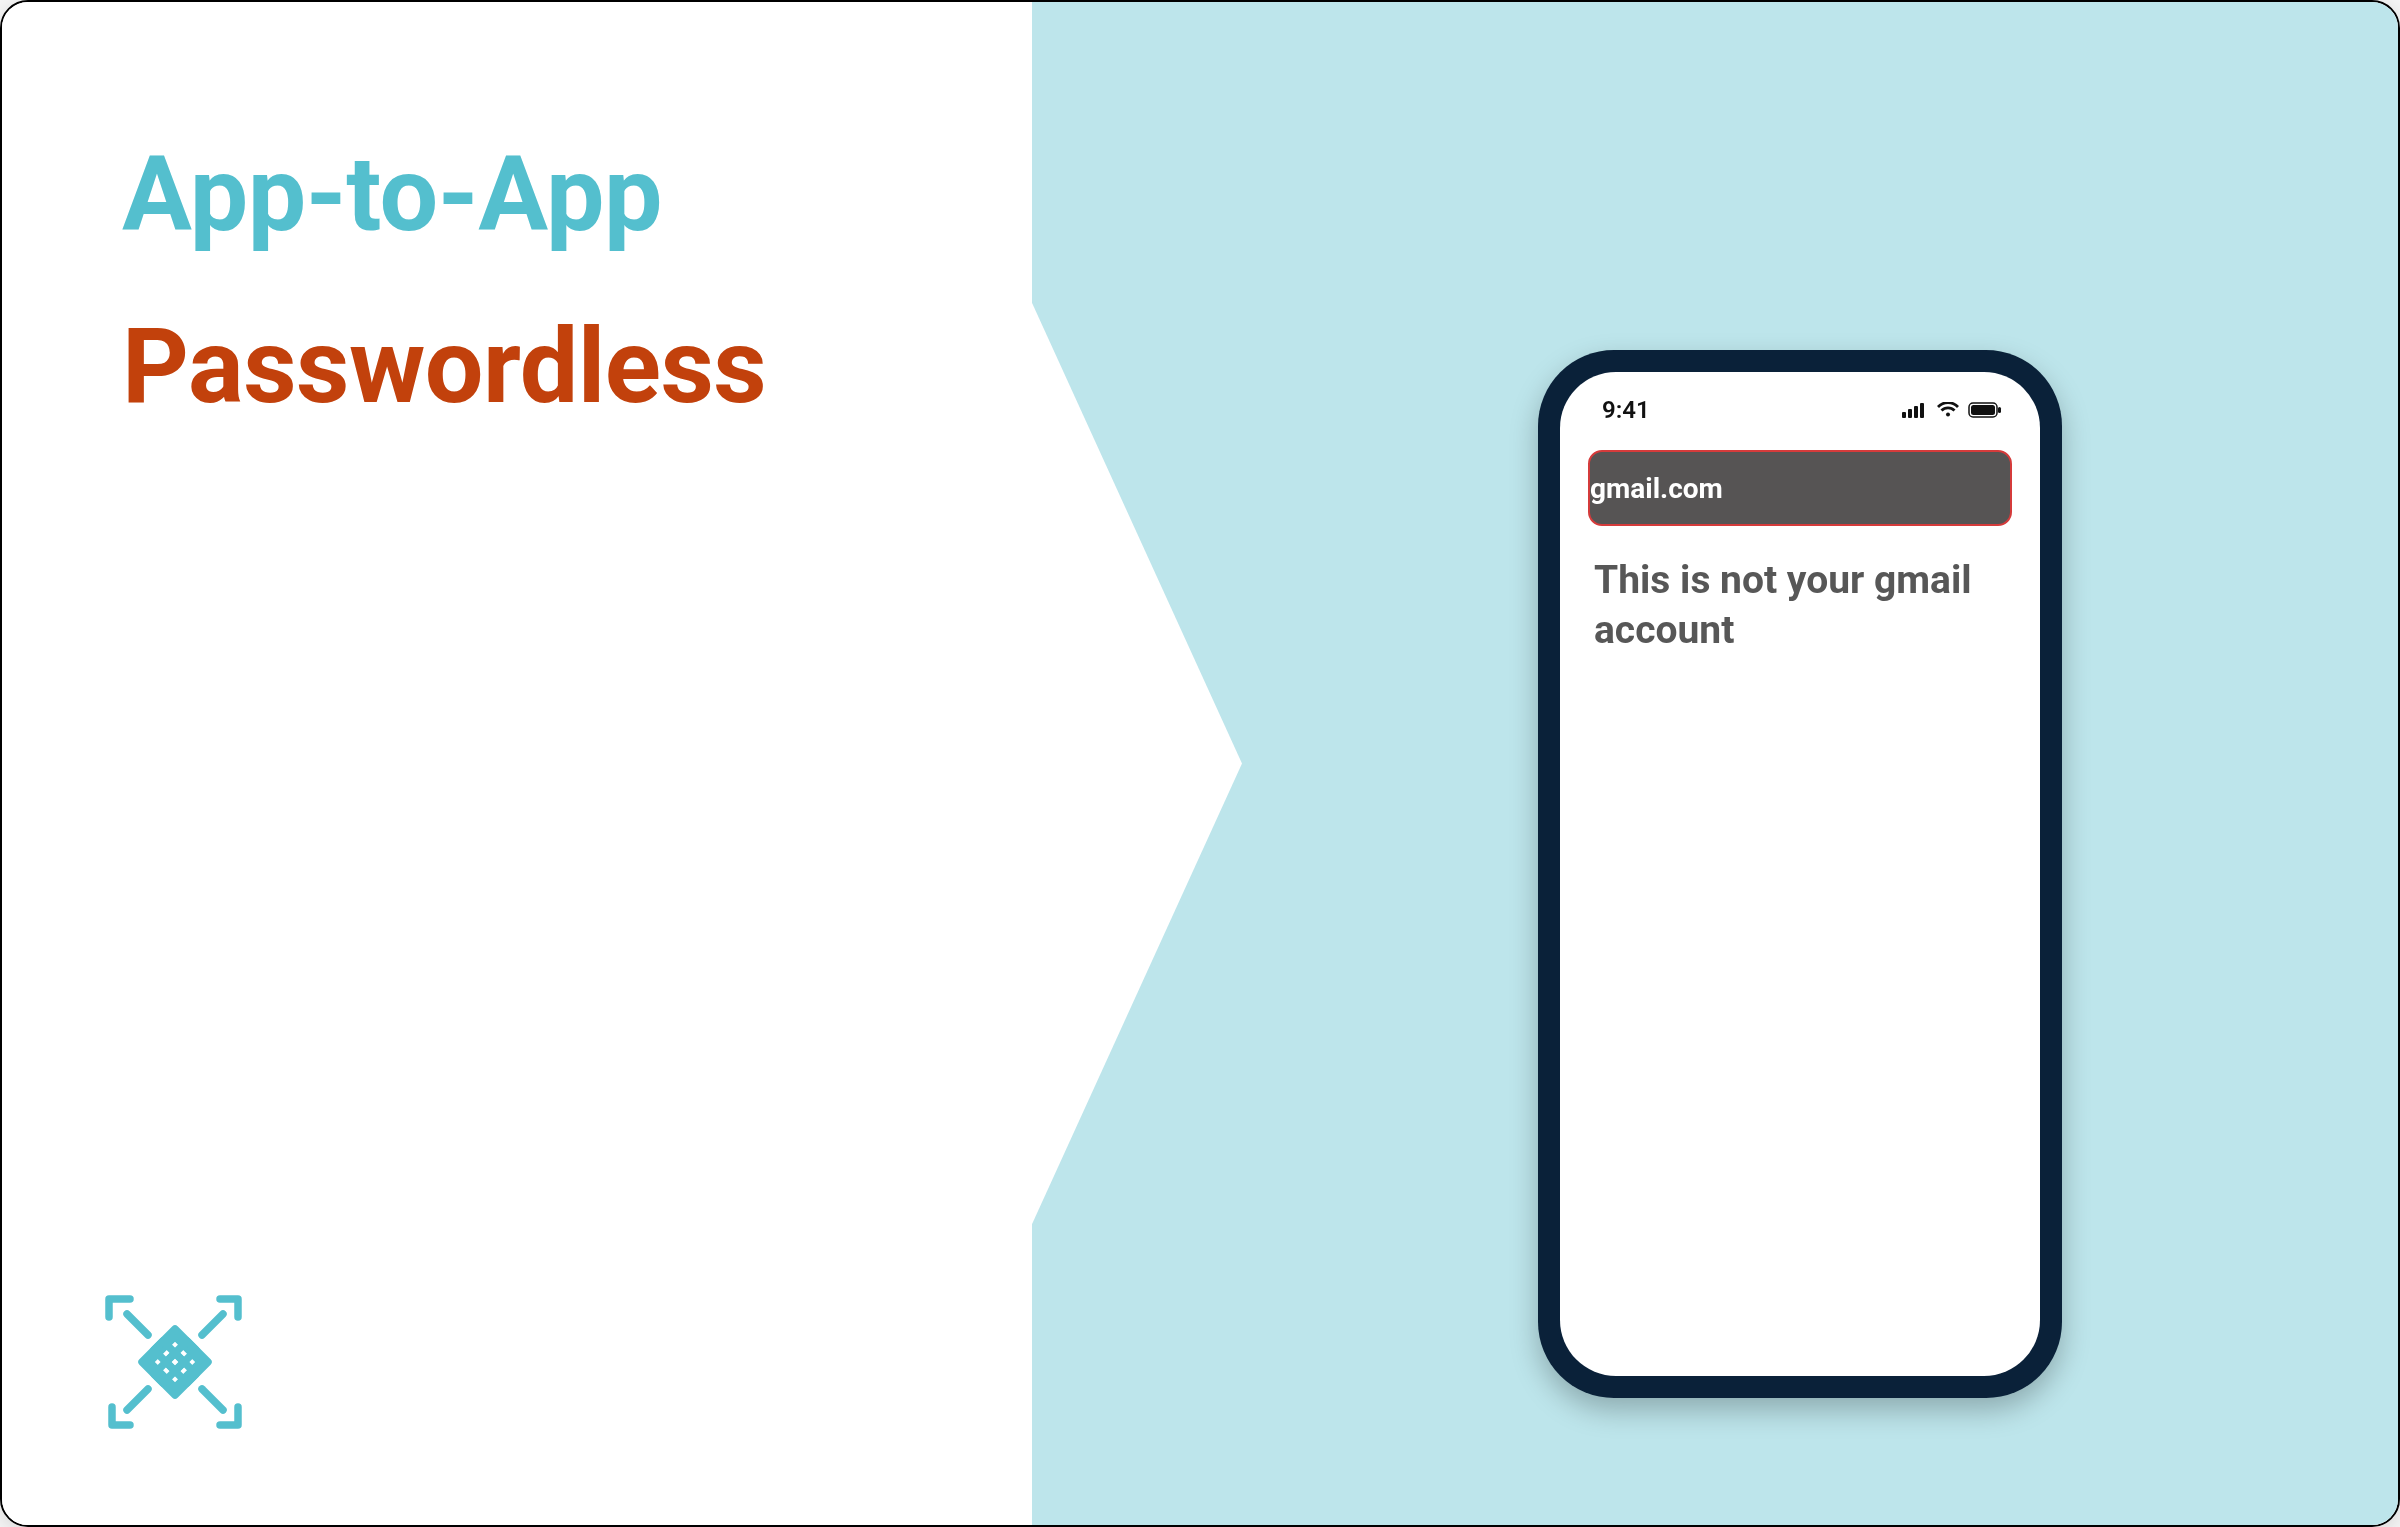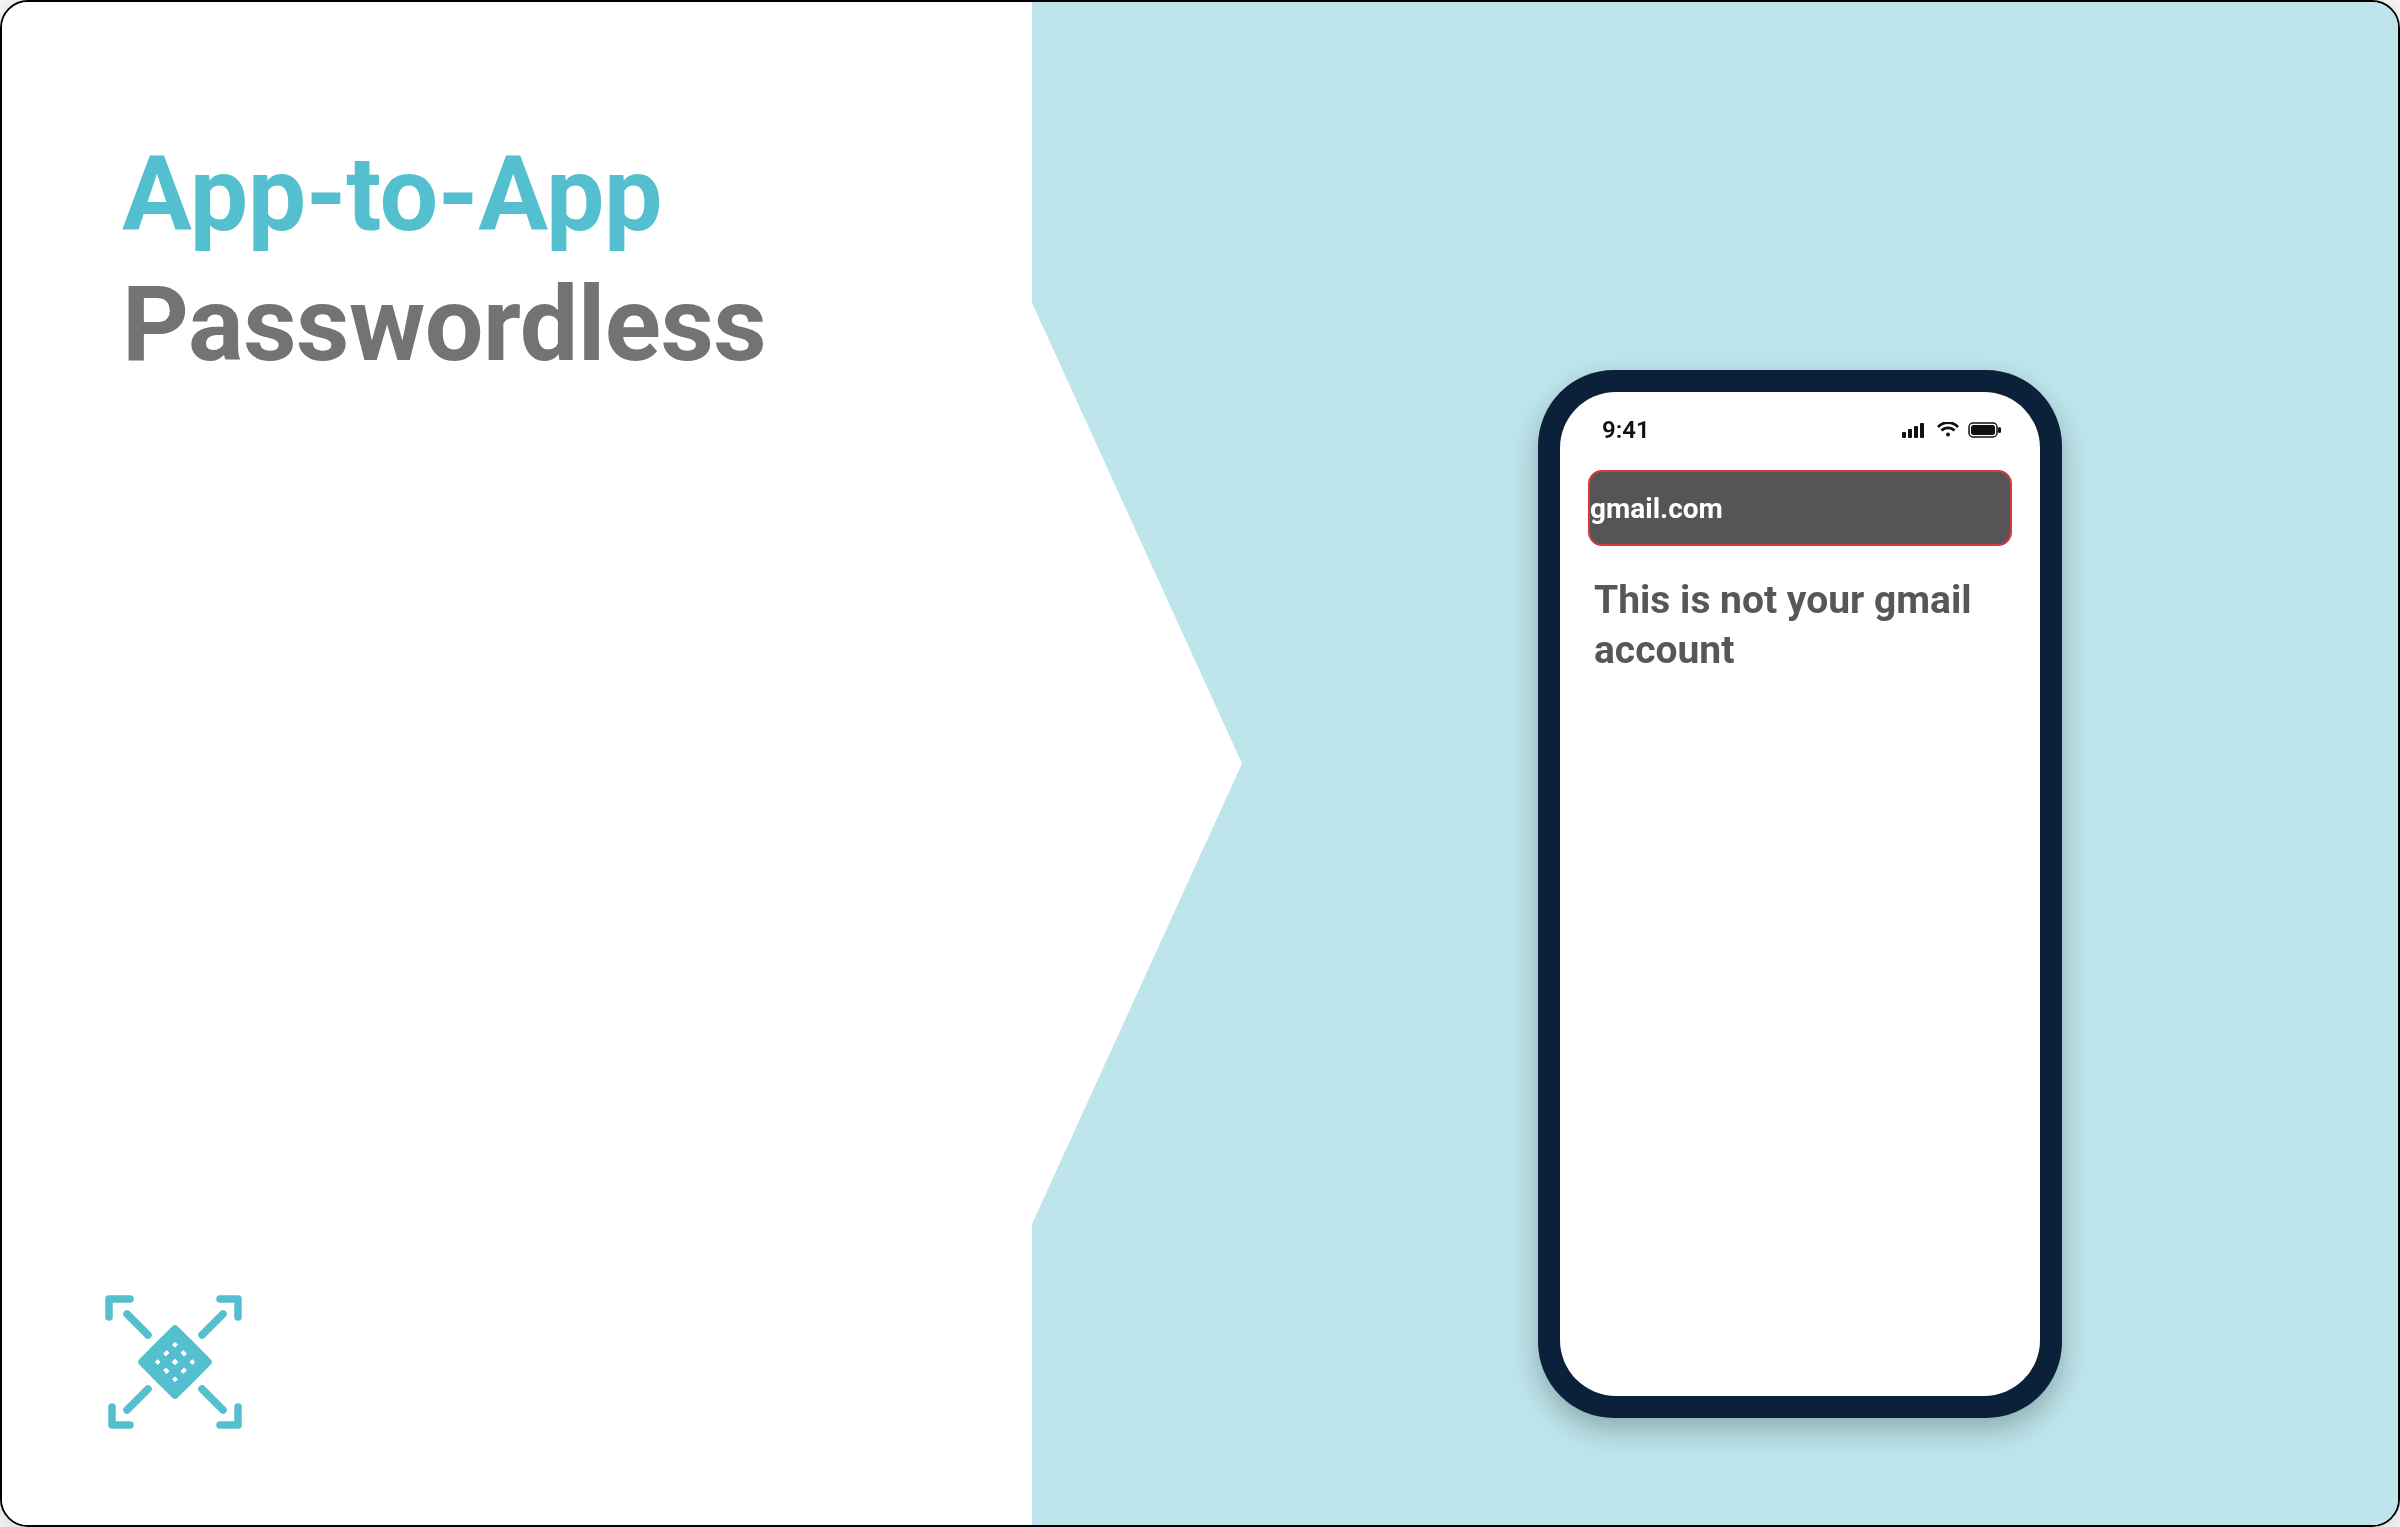--- a/index.html
+++ b/index.html
@@ -37,40 +37,39 @@
   .headline {
     position: absolute;
     top: 128px;
     left: 120px;
     font-weight: 700;
     line-height: 1.25;
     font-size: 104px;
     letter-spacing: -0.5px;
   }
   .headline .accent { color: #54bfce; display: block; }
-  .headline .dark { color: #737373; display: block; }
+  .headline .dark { color: #c2410c; display: block; margin-top: 42px; }
   .logo-wrap {
     position: absolute;
     left: 98px;
     bottom: 88px;
   }
   .logo-wrap svg { width: 150px; height: 150px; display:block; }
 
   
   .phone {
     position: absolute;
     top: 348px;
     left: 1536px;
     width: 524px;
     height: 1048px;
     background: #0a2139;
     border-radius: 76px;
     padding: 22px;
     box-shadow: 0 12px 28px rgba(0,0,0,0.25);
-    margin-top: 20px;
   }
   .phone-screen {
     width: 100%;
     height: 100%;
     background: #ffffff;
     border-radius: 56px;
     position: relative;
     overflow: hidden;
   }
   .status-bar {

